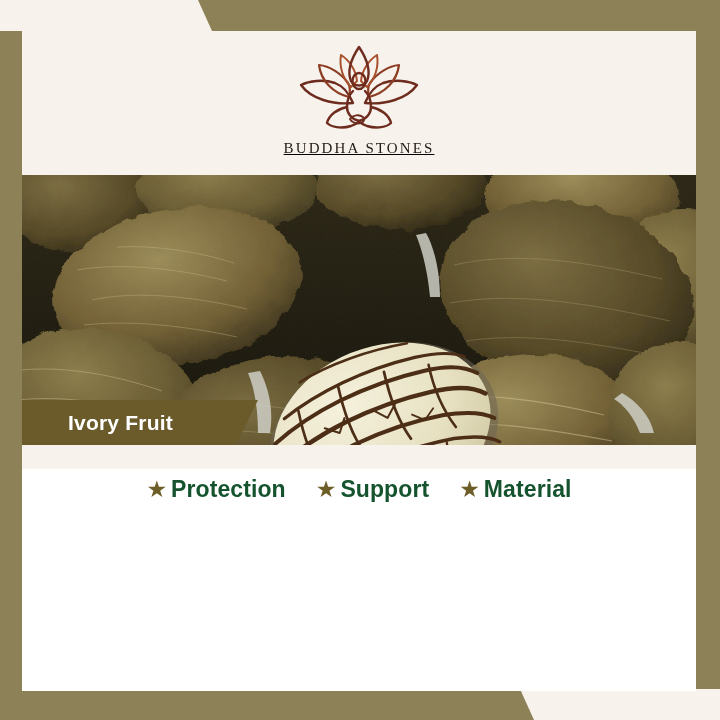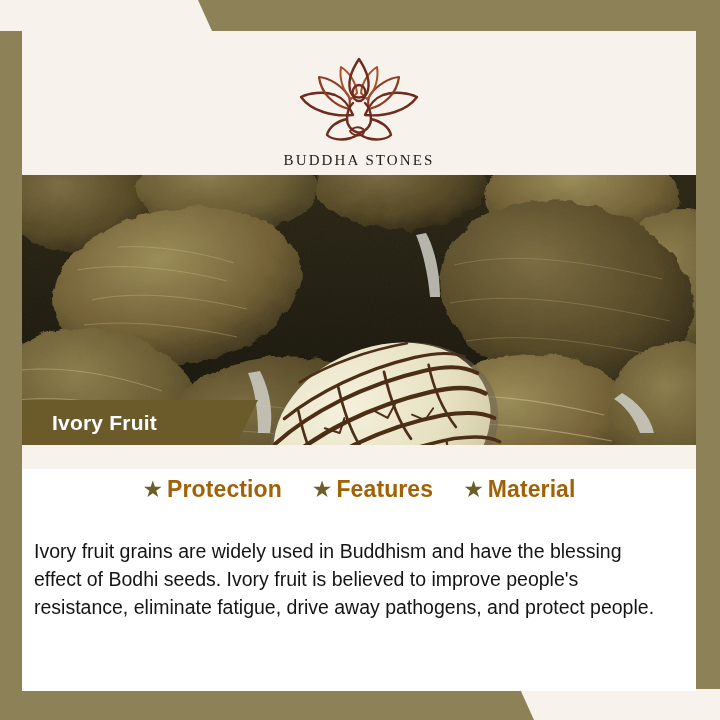--- a/index.html
+++ b/index.html
@@ -72,24 +72,25 @@
   }
 
   
   .header {
     position: relative;
     height: 144px;
     background: #f7f2ec;
   }
   .logo-wrap {
     position: absolute;
-    top: 22px;
+    top: 10px;
     left: 0;
     width: 100%;
     text-align: center;
+    text-decoration: underline;
   }
   .logo-mark {
     display: block;
     margin: 0 auto;
   }
   .brand-name {
     display: block;
     margin-top: 1px;
     font-family: "Liberation Serif", serif;
     font-size: 15px;
@@ -134,21 +135,21 @@
     bottom: 0;
     width: 236px;
     height: 45px;
     background: #6b5b2b;
     -webkit-clip-path: polygon(0 0, 236px 0, 214px 45px, 0 45px);
     clip-path: polygon(0 0, 236px 0, 214px 45px, 0 45px);
     z-index: 3;
   }
   .caption-text {
     display: block;
-    padding: 0 0 0 30px;
+    padding: 0 0 0 46px;
     line-height: 45px;
     font-family: "Liberation Sans Narrow", "Liberation Sans", sans-serif;
     font-weight: bold;
     font-size: 21px;
     color: #ffffff;
     letter-spacing: 0.2px;
   }
 
   
   .benefits-strip {
@@ -170,21 +171,21 @@
   }
   .benefit .star {
     font-size: 23px;
     line-height: 1;
     color: #6d5d26;
   }
   .benefit .label {
     font-family: "Liberation Sans Narrow", "Liberation Sans", sans-serif;
     font-weight: bold;
     font-size: 23px;
-    color: #a16207;
+    color: #14532d;
     letter-spacing: 0.1px;
   }
 
   
   .description {
     padding: 8px 28px 0 12px;
     font-family: "Liberation Sans Narrow", "Liberation Sans", sans-serif;
     font-size: 19.5px;
     line-height: 28px;
     color: #141414;
@@ -388,24 +389,23 @@
 
     <div class="benefits-strip"></div>
 
     <div class="benefits">
       <div class="benefit">
         <span class="star">★</span>
         <span class="label">Protection</span>
       </div>
       <div class="benefit">
         <span class="star">★</span>
-        <span class="label">Features</span>
+        <span class="label">Support</span>
       </div>
       <div class="benefit">
         <span class="star">★</span>
         <span class="label">Material</span>
       </div>
     </div>
 
-    <p class="description">Ivory fruit grains are widely used in Buddhism and have the blessing effect of Bodhi seeds. Ivory fruit is believed to improve people's resistance, eliminate fatigue, drive away pathogens, and protect people.</p>
 
   </div>
 </div>
 
 </body></html>

